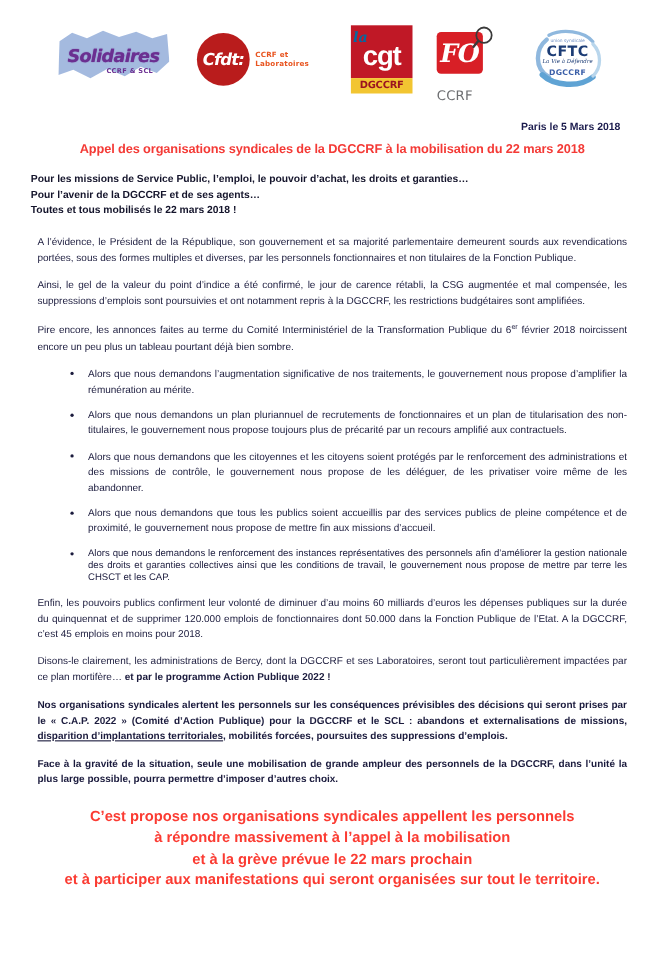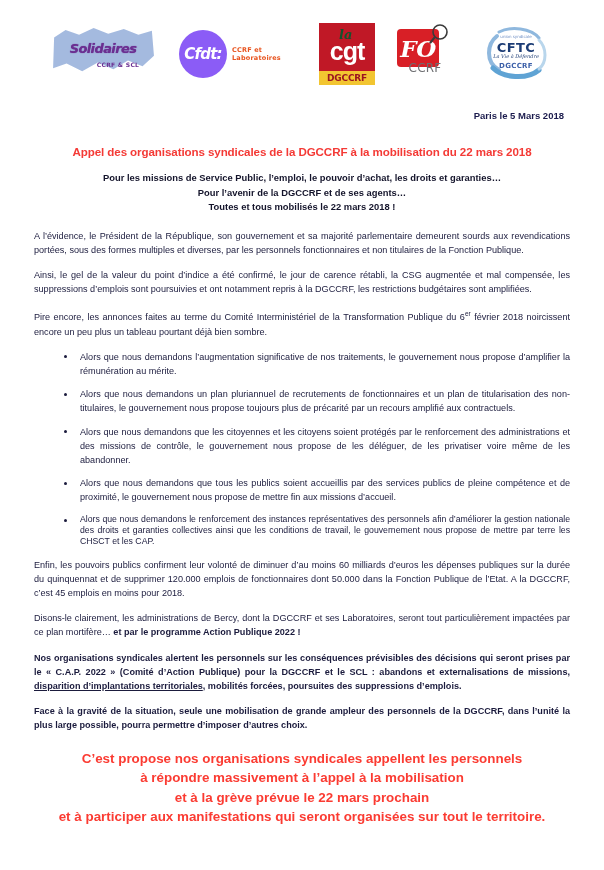--- a/index.html
+++ b/index.html
@@ -45,21 +45,21 @@
     opacity: .95;
   }
   .sol-word {
     position: absolute;
     left: 0; top: 16px;
     width: 108px;
     text-align: center;
     font-family: "DejaVu Sans", sans-serif;
     font-weight: bold;
     font-style: italic;
-    font-size: 13px;
+    font-size: 16px;
     letter-spacing: -0.6px;
     color: #6b2f91;
     text-shadow: 0 0 1px #6b2f91;
   }
   .sol-sub {
     position: absolute;
     left: 30px; top: 36px;
     width: 78px;
     text-align: center;
     font-family: "DejaVu Sans", sans-serif;
@@ -67,21 +67,21 @@
     font-size: 6px;
     letter-spacing: .3px;
     color: #6b2f91;
   }
 
   
   .logo-cfdt { width: 118px; height: 54px; display: flex; align-items: center; }
   .cfdt-circle {
     width: 48px; height: 48px;
     border-radius: 50%;
-    background: #8b5cf6;
+    background: #b91c1c;
     display: flex; align-items: center; justify-content: center;
     flex: none;
   }
   .cfdt-word {
     color: #ffffff;
     font-family: "DejaVu Sans", sans-serif;
     font-weight: bold;
     font-style: italic;
     font-size: 15px;
     letter-spacing: -0.8px;
@@ -97,22 +97,22 @@
   }
 
   
   .logo-cgt { width: 56px; height: 62px; }
   .cgt-box {
     position: absolute; left: 0; top: 0;
     width: 56px; height: 48px;
     background: #c01826;
   }
   .cgt-la {
-    position: absolute; left: 20px; top: 4px;
-    color: #14532d;
+    position: absolute; left: 2px; top: 4px;
+    color: #0369a1;
     font-family: "DejaVu Serif", serif;
     font-style: italic;
     font-weight: bold;
     font-size: 13px;
   }
   .cgt-word {
     position: absolute; left: 0; top: 14px;
     width: 56px; text-align: center;
     color: #ffffff;
     font-family: Liberation Sans, sans-serif;
@@ -148,22 +148,22 @@
     display: flex; align-items: center; justify-content: center;
     color: #ffffff;
     font-family: "DejaVu Serif", serif;
     font-weight: bold;
     font-style: italic;
     font-size: 23px;
     letter-spacing: -0.5px;
   }
   .fo-glass { position: absolute; left: 32px; top: 0px; }
   .fo-sub {
-    position: absolute; left: 0; top: 38px;
-    width: 56px; text-align: center;
+    position: absolute; left: 0; top: 57px;
+    width: 56px; text-align: left;
     color: #6d6e71;
     font-family: "DejaVu Sans", sans-serif;
     font-size: 12px;
     letter-spacing: .2px;
   }
 
   
   .logo-cftc { width: 78px; height: 64px; }
   .cftc-word {
     position: absolute; left: 0; top: 18px;
@@ -200,33 +200,33 @@
   }
 
   
   .date-line {
     text-align: right;
     font-size: 9.5px;
     font-weight: bold;
     color: #1b1b4d;
     padding-right: 12px;
     margin-top: 6px;
-    margin-bottom: 24px;
+    margin-bottom: 8px;
   }
 
   
   .main-title {
     text-align: center;
     color: #f43a36;
     font-weight: bold;
     font-size: 11.6px;
     letter-spacing: -0.1px;
     margin-bottom: 13px;
   }
-  .subtitle-block { text-align: center; margin-bottom: 14px; }
+  .subtitle-block { margin-bottom: 14px; }
   .subtitle {
     font-weight: bold;
     font-size: 9.4px;
     color: #14142b;
     line-height: 14.5px;
   }
 
   
   .body-wrap { padding: 0 6px 0 6px; }
   p.para {

